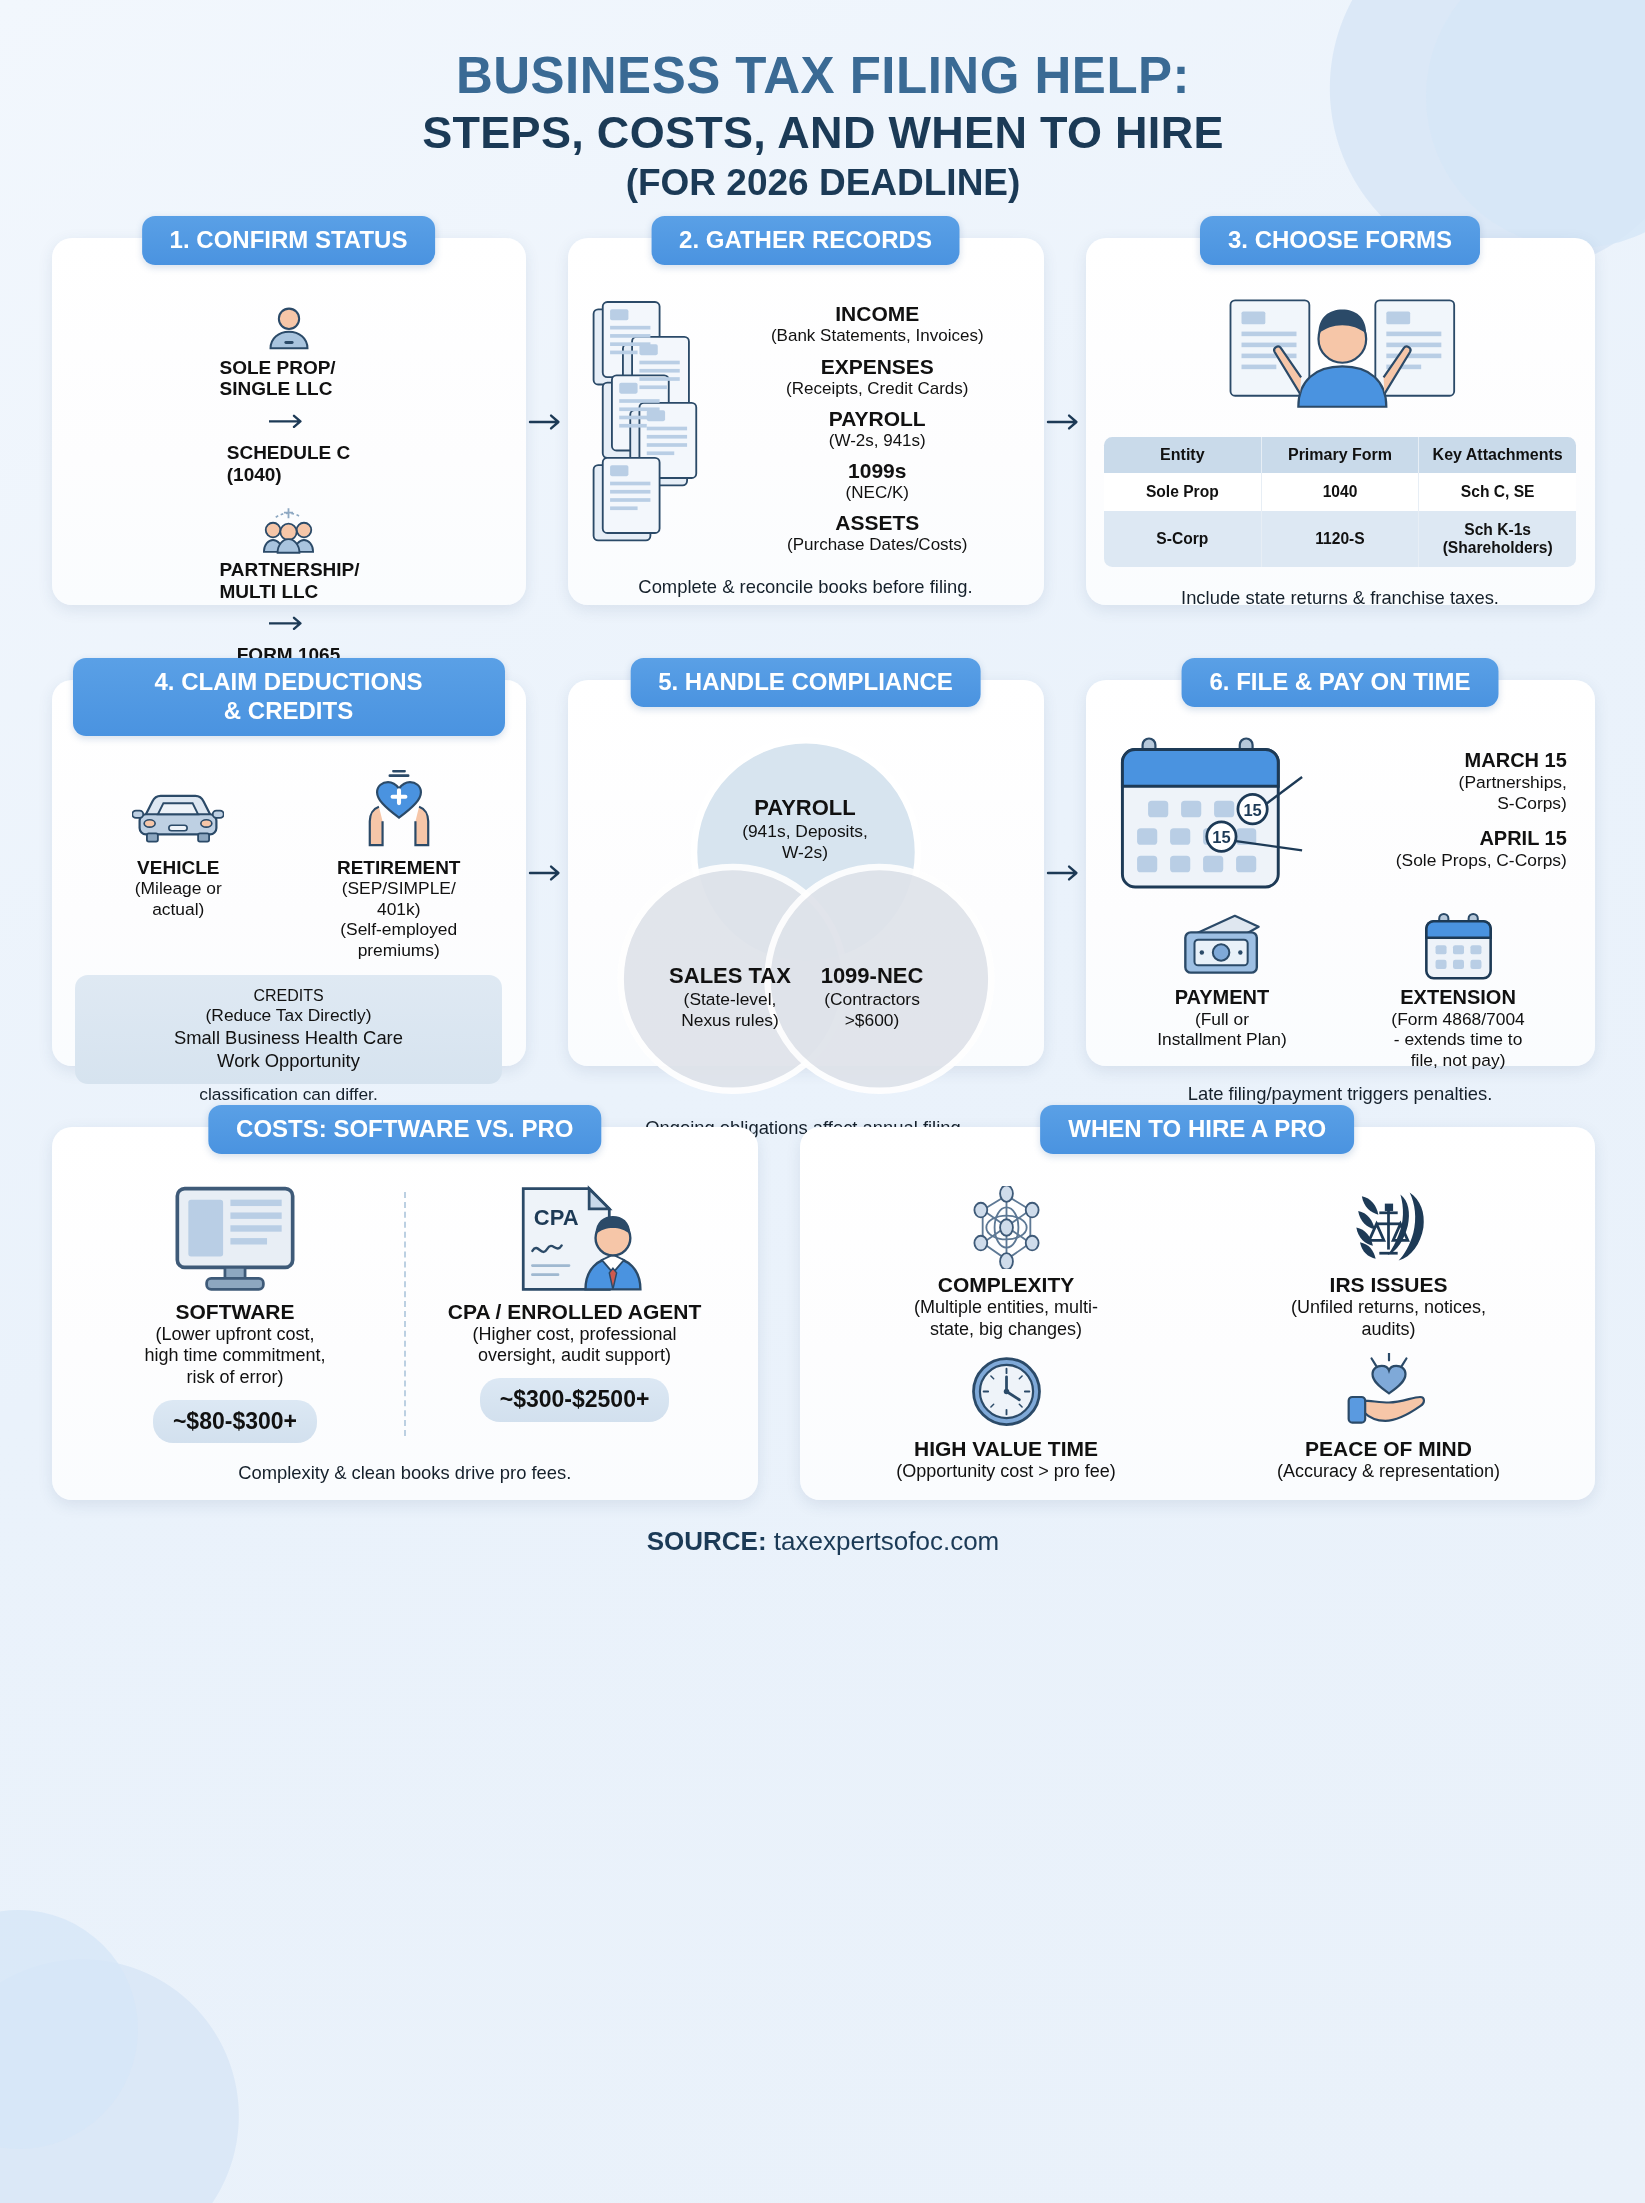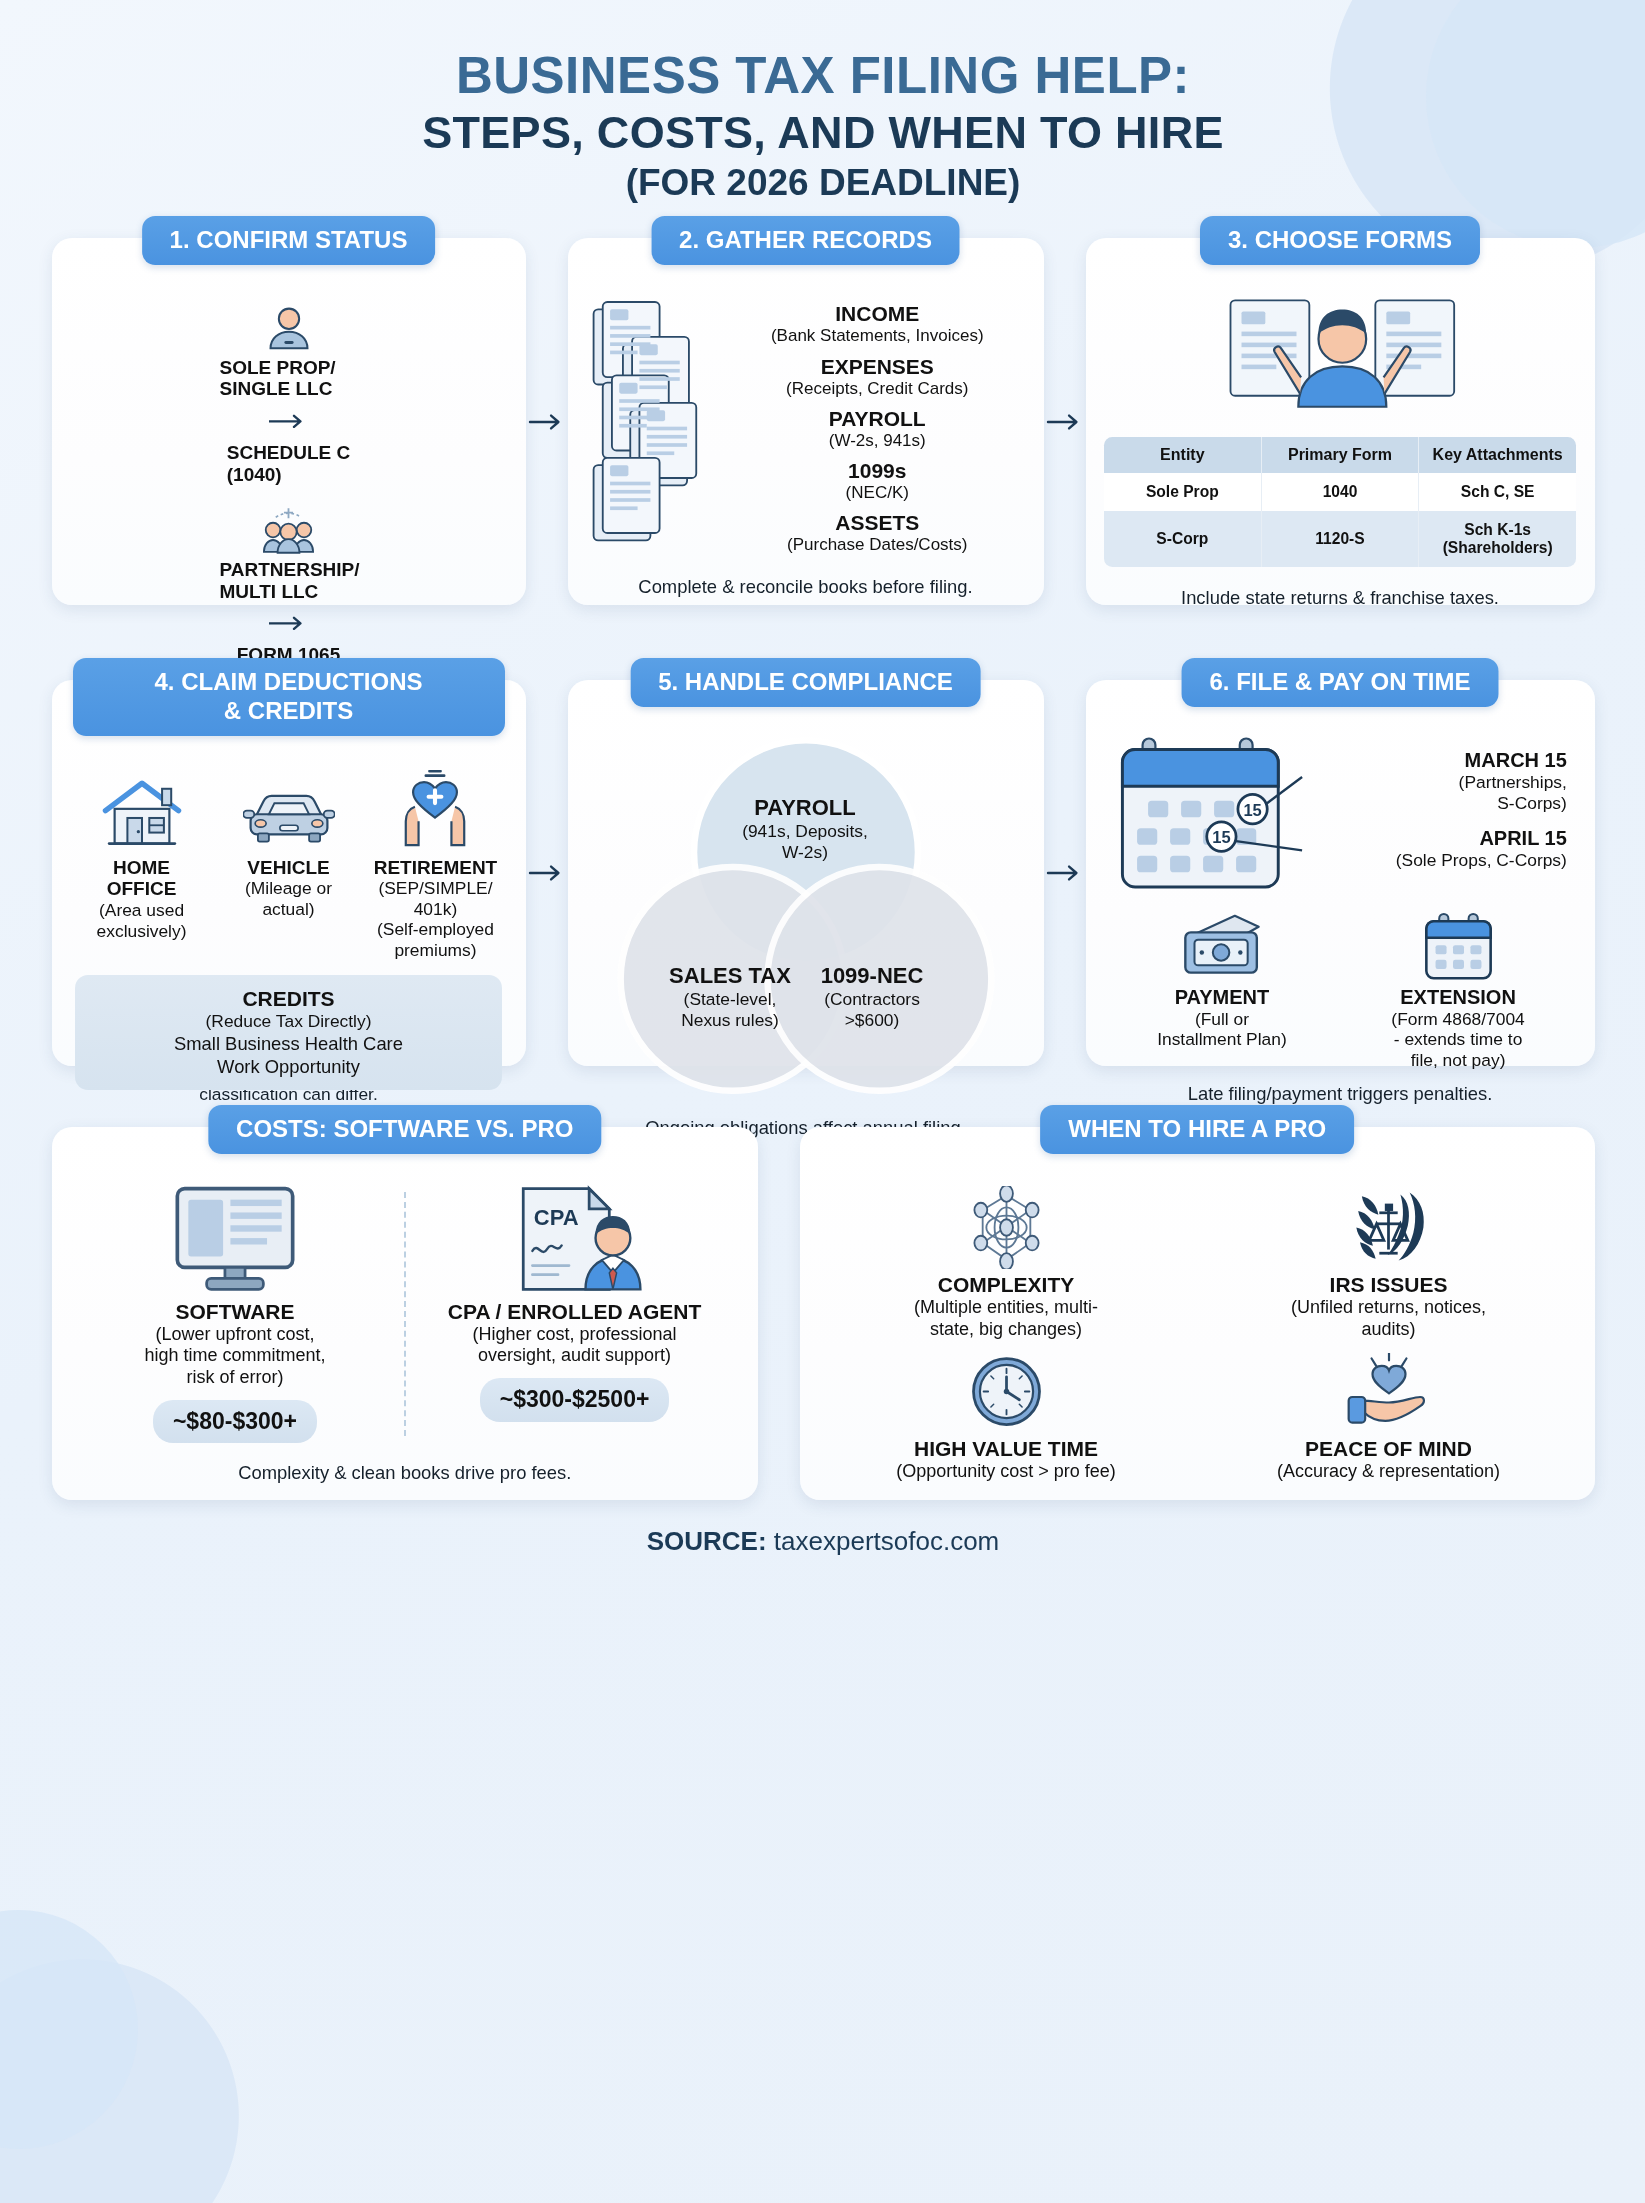--- a/index.html
+++ b/index.html
@@ -96,21 +96,21 @@
   
   .c4-cols { display:flex; justify-content:space-between; gap: 3.7px; }
   .c4-col { flex:1; text-align:center; }
   .c4-ico { height: 88px; display:flex; align-items:flex-end; justify-content:center; margin-bottom: 7.3px; }
   .c4-h { font-size: 19px; font-weight: bold; color:#111; line-height:1.14; }
   .c4-s { font-size: 17.4px; color:#111; line-height:1.18; }
   .credits-box {
     margin: 14.7px 5.5px 0; background: linear-gradient(180deg,#dfe9f3,#d6e3ef);
     border-radius: 13px; padding: 12px 9.2px; text-align:center;
   }
-  .credits-h { font-size: 21px; font-weight: bold; color:#111; }
+  .credits-h { font-size: 16px; font-weight: normal; color:#111; }
   .credits-s { font-size: 17.4px; color:#111; }
   .credits-l { font-size: 18.4px; color:#111; line-height:1.25; }
 
   
   .venn { position: relative; width: 404px; height: 367px; margin: 0 auto; }
   .vtxt { position:absolute; text-align:center; width: 211px; }
   .vh { font-size: 22px; font-weight: bold; color:#111; }
   .vs { font-size: 17.4px; color:#111; line-height: 1.16; }
 
   
@@ -400,36 +400,20 @@
     </div>
 
     <div class="row" style="margin-top:75px; height:386px;">
 
       <div class="card" style="width:474px; padding-top:81px;">
         <div class="chead two" style="width:432px;">4. CLAIM DEDUCTIONS<br>&amp; CREDITS</div>
         <div class="card-body">
           <div class="c4-cols">
             <div class="c4-col">
               <div class="c4-ico">
-                <svg width="84" height="73" viewBox="0 0 92 80">
-                  <path d="M6 38L46 8l40 30" fill="none" stroke="#4a93e0" stroke-width="6" stroke-linecap="round" stroke-linejoin="round"></path>
-                  <rect x="16" y="36" width="60" height="38" fill="#eef3f9" stroke="#2b4a68" stroke-width="2.4"></rect>
-                  <rect x="68" y="14" width="10" height="18" fill="#c9d9ea" stroke="#2b4a68" stroke-width="2.2"></rect>
-                  <rect x="30" y="46" width="16" height="28" fill="#c9d9ea" stroke="#2b4a68" stroke-width="2.2"></rect>
-                  <circle cx="42" cy="61" r="1.8" fill="#2b4a68"></circle>
-                  <rect x="54" y="46" width="16" height="16" fill="#c9d9ea" stroke="#2b4a68" stroke-width="2.2"></rect>
-                  <path d="M54 54h16" stroke="#2b4a68" stroke-width="2"></path>
-                  <path d="M10 74h72" stroke="#2b4a68" stroke-width="3" stroke-linecap="round"></path>
-                </svg>
-              </div>
-              <div class="c4-h">HOME<br>OFFICE</div>
-              <div class="c4-s">(Area used<br>exclusively)</div>
-            </div>
-            <div class="c4-col">
-              <div class="c4-ico">
                 <svg width="92" height="64" viewBox="0 0 100 70">
                   <path d="M14 34l8-16c2-4 5-6 9-6h38c4 0 7 2 9 6l8 16" fill="#dde7f2" stroke="#2b4a68" stroke-width="2.4"></path>
                   <rect x="8" y="32" width="84" height="22" rx="7" fill="#bed0e3" stroke="#2b4a68" stroke-width="2.4"></rect>
                   <path d="M28 32l6-12h32l6 12z" fill="#eef3f9" stroke="#2b4a68" stroke-width="2"></path>
                   <ellipse cx="19" cy="42" rx="6" ry="4" fill="#f6c6a8" stroke="#2b4a68" stroke-width="1.8"></ellipse>
                   <ellipse cx="81" cy="42" rx="6" ry="4" fill="#f6c6a8" stroke="#2b4a68" stroke-width="1.8"></ellipse>
                   <rect x="40" y="44" width="20" height="6" rx="3" fill="#eef3f9" stroke="#2b4a68" stroke-width="1.8"></rect>
                   <rect x="0" y="28" width="12" height="8" rx="4" fill="#bed0e3" stroke="#2b4a68" stroke-width="2"></rect>
                   <rect x="88" y="28" width="12" height="8" rx="4" fill="#bed0e3" stroke="#2b4a68" stroke-width="2"></rect>
                   <rect x="16" y="53" width="12" height="9" rx="2" fill="#8da7c0" stroke="#2b4a68" stroke-width="2"></rect>

